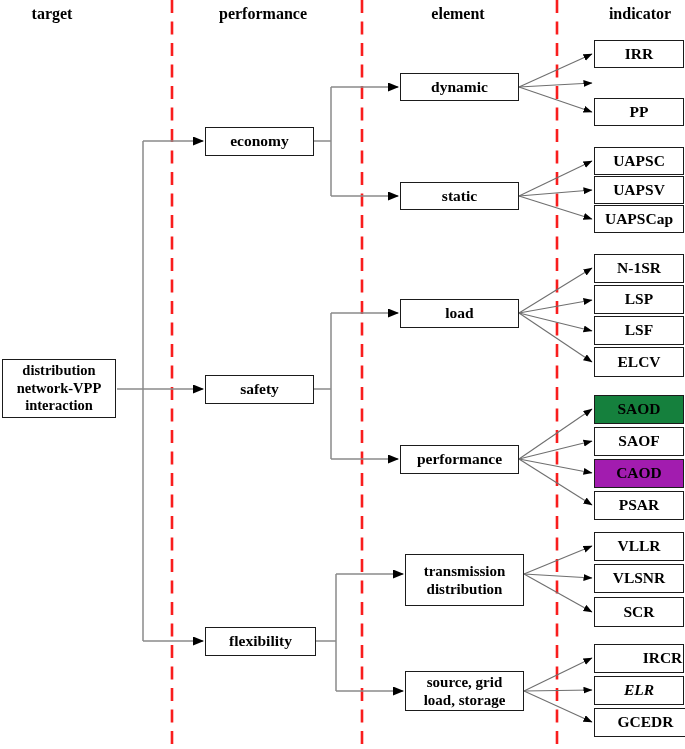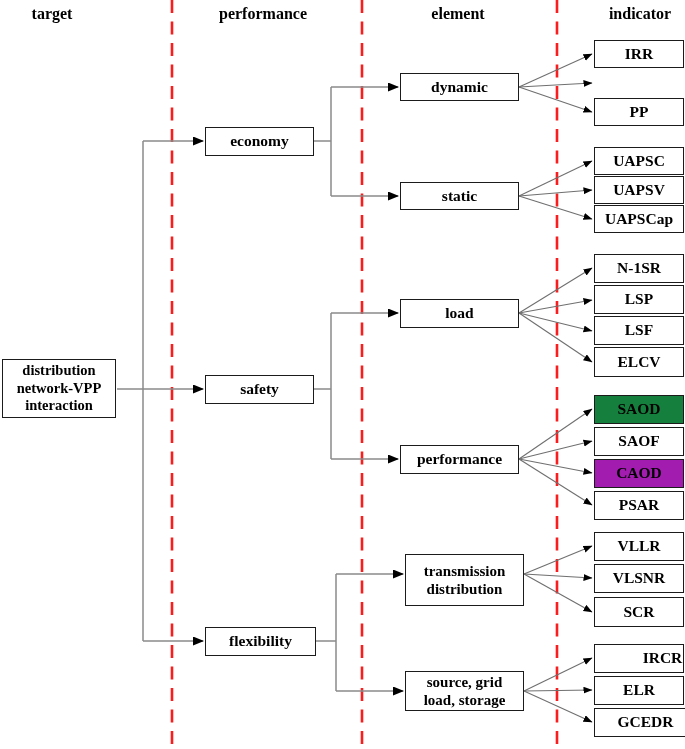--- a/index.html
+++ b/index.html
@@ -131,16 +131,16 @@
   <div class="box" style="left: 594px; top: 395px; width: 90px; height: 29px; border-color: rgb(27, 27, 27); background: #15803d;">SAOD</div>
   <div class="box" style="left: 594px; top: 427px; width: 90px; height: 29px; border-color: rgb(27, 27, 27); background: rgb(255, 255, 255);">SAOF</div>
   <div class="box" style="left: 594px; top: 459px; width: 90px; height: 29px; border-color: rgb(27, 27, 27); background: #a21caf;">CAOD</div>
   <div class="box" style="left: 594px; top: 491px; width: 90px; height: 29px; border-color: rgb(27, 27, 27); background: rgb(255, 255, 255);">PSAR</div>
 
   <div class="box" style="left: 594px; top: 532px; width: 90px; height: 29px; border-color: rgb(27, 27, 27); background: rgb(255, 255, 255);">VLLR</div>
   <div class="box" style="left: 594px; top: 597px; width: 90px; height: 30px; border-color: rgb(27, 27, 27); background: rgb(255, 255, 255);">SCR</div>
   <div class="box" style="left: 594px; top: 564px; width: 90px; height: 29px; border-color: rgb(27, 27, 27); background: rgb(255, 255, 255);">VLSNR</div>
 
   <div class="box" style="left: 594px; top: 644px; width: 90px; height: 29px; border-color: rgb(27, 27, 27); background: rgb(255, 255, 255); padding-left: 47px;">IRCR</div>
-  <div class="box" style="left: 594px; top: 676px; width: 90px; height: 29px; border-color: rgb(27, 27, 27); background: rgb(255, 255, 255);">ELR</div>
+  <div class="box" style="left: 594px; top: 676px; width: 90px; height: 29px; border-color: rgb(27, 27, 27); background: rgb(255, 255, 255); font-style: italic;">ELR</div>
   <div class="box" style="left: 594px; top: 708px; width: 103px; height: 29px; border-color: rgb(27, 27, 27); background: rgb(255, 255, 255);">GCEDR</div>
 
 </div>
 
 </body></html>

